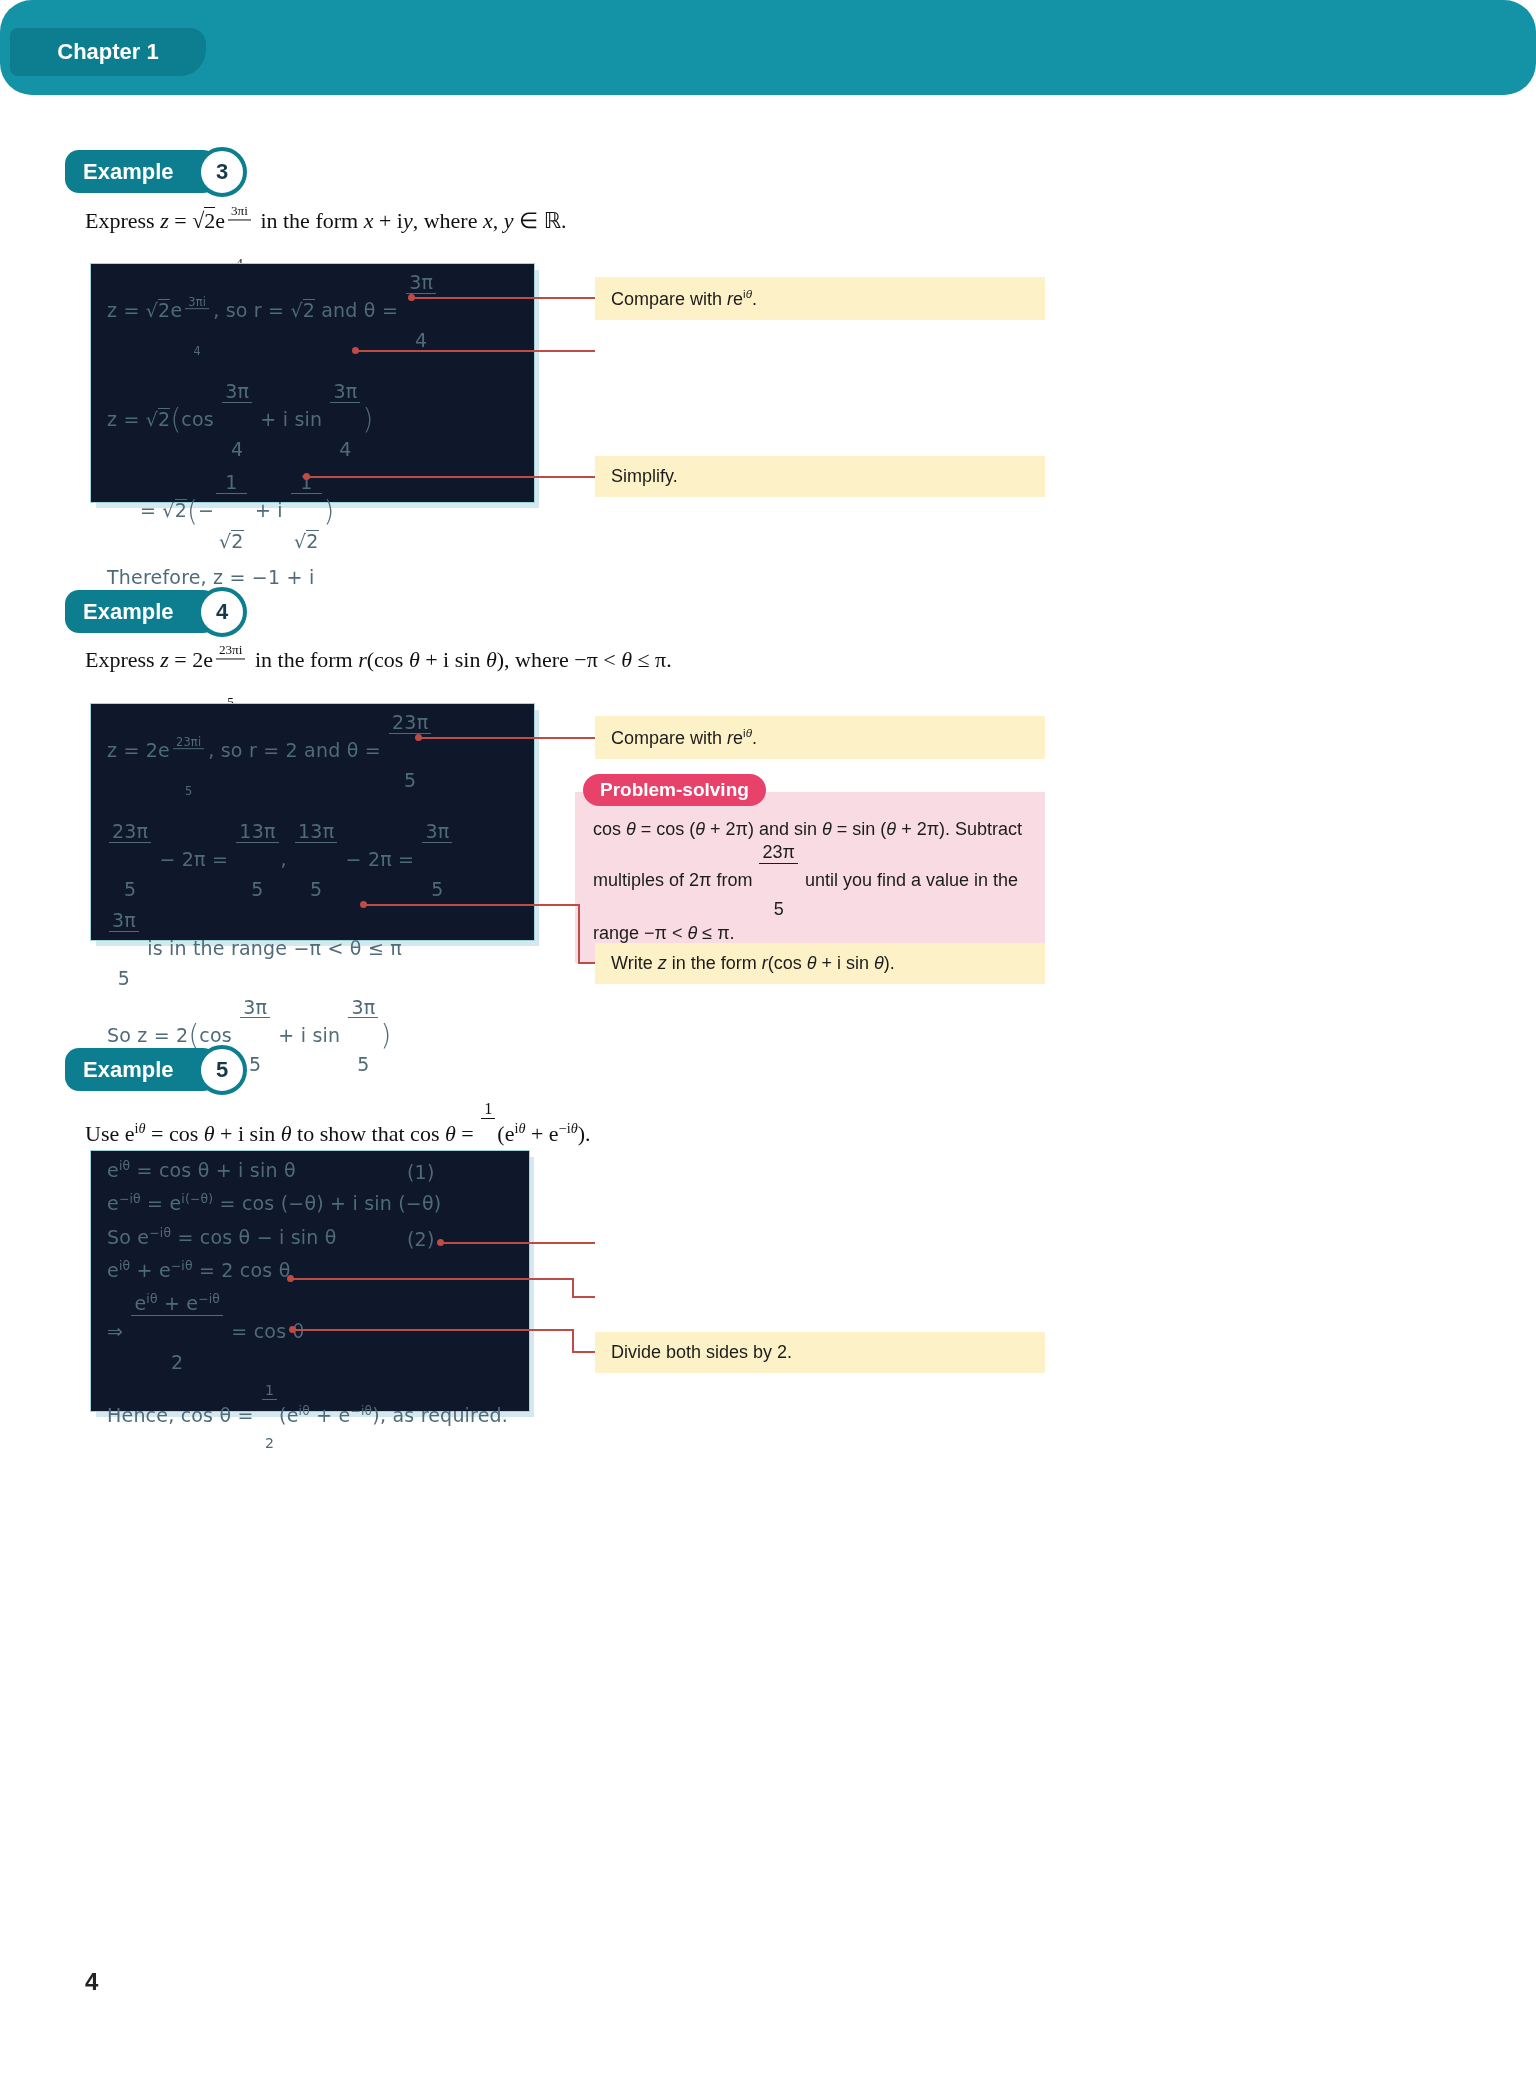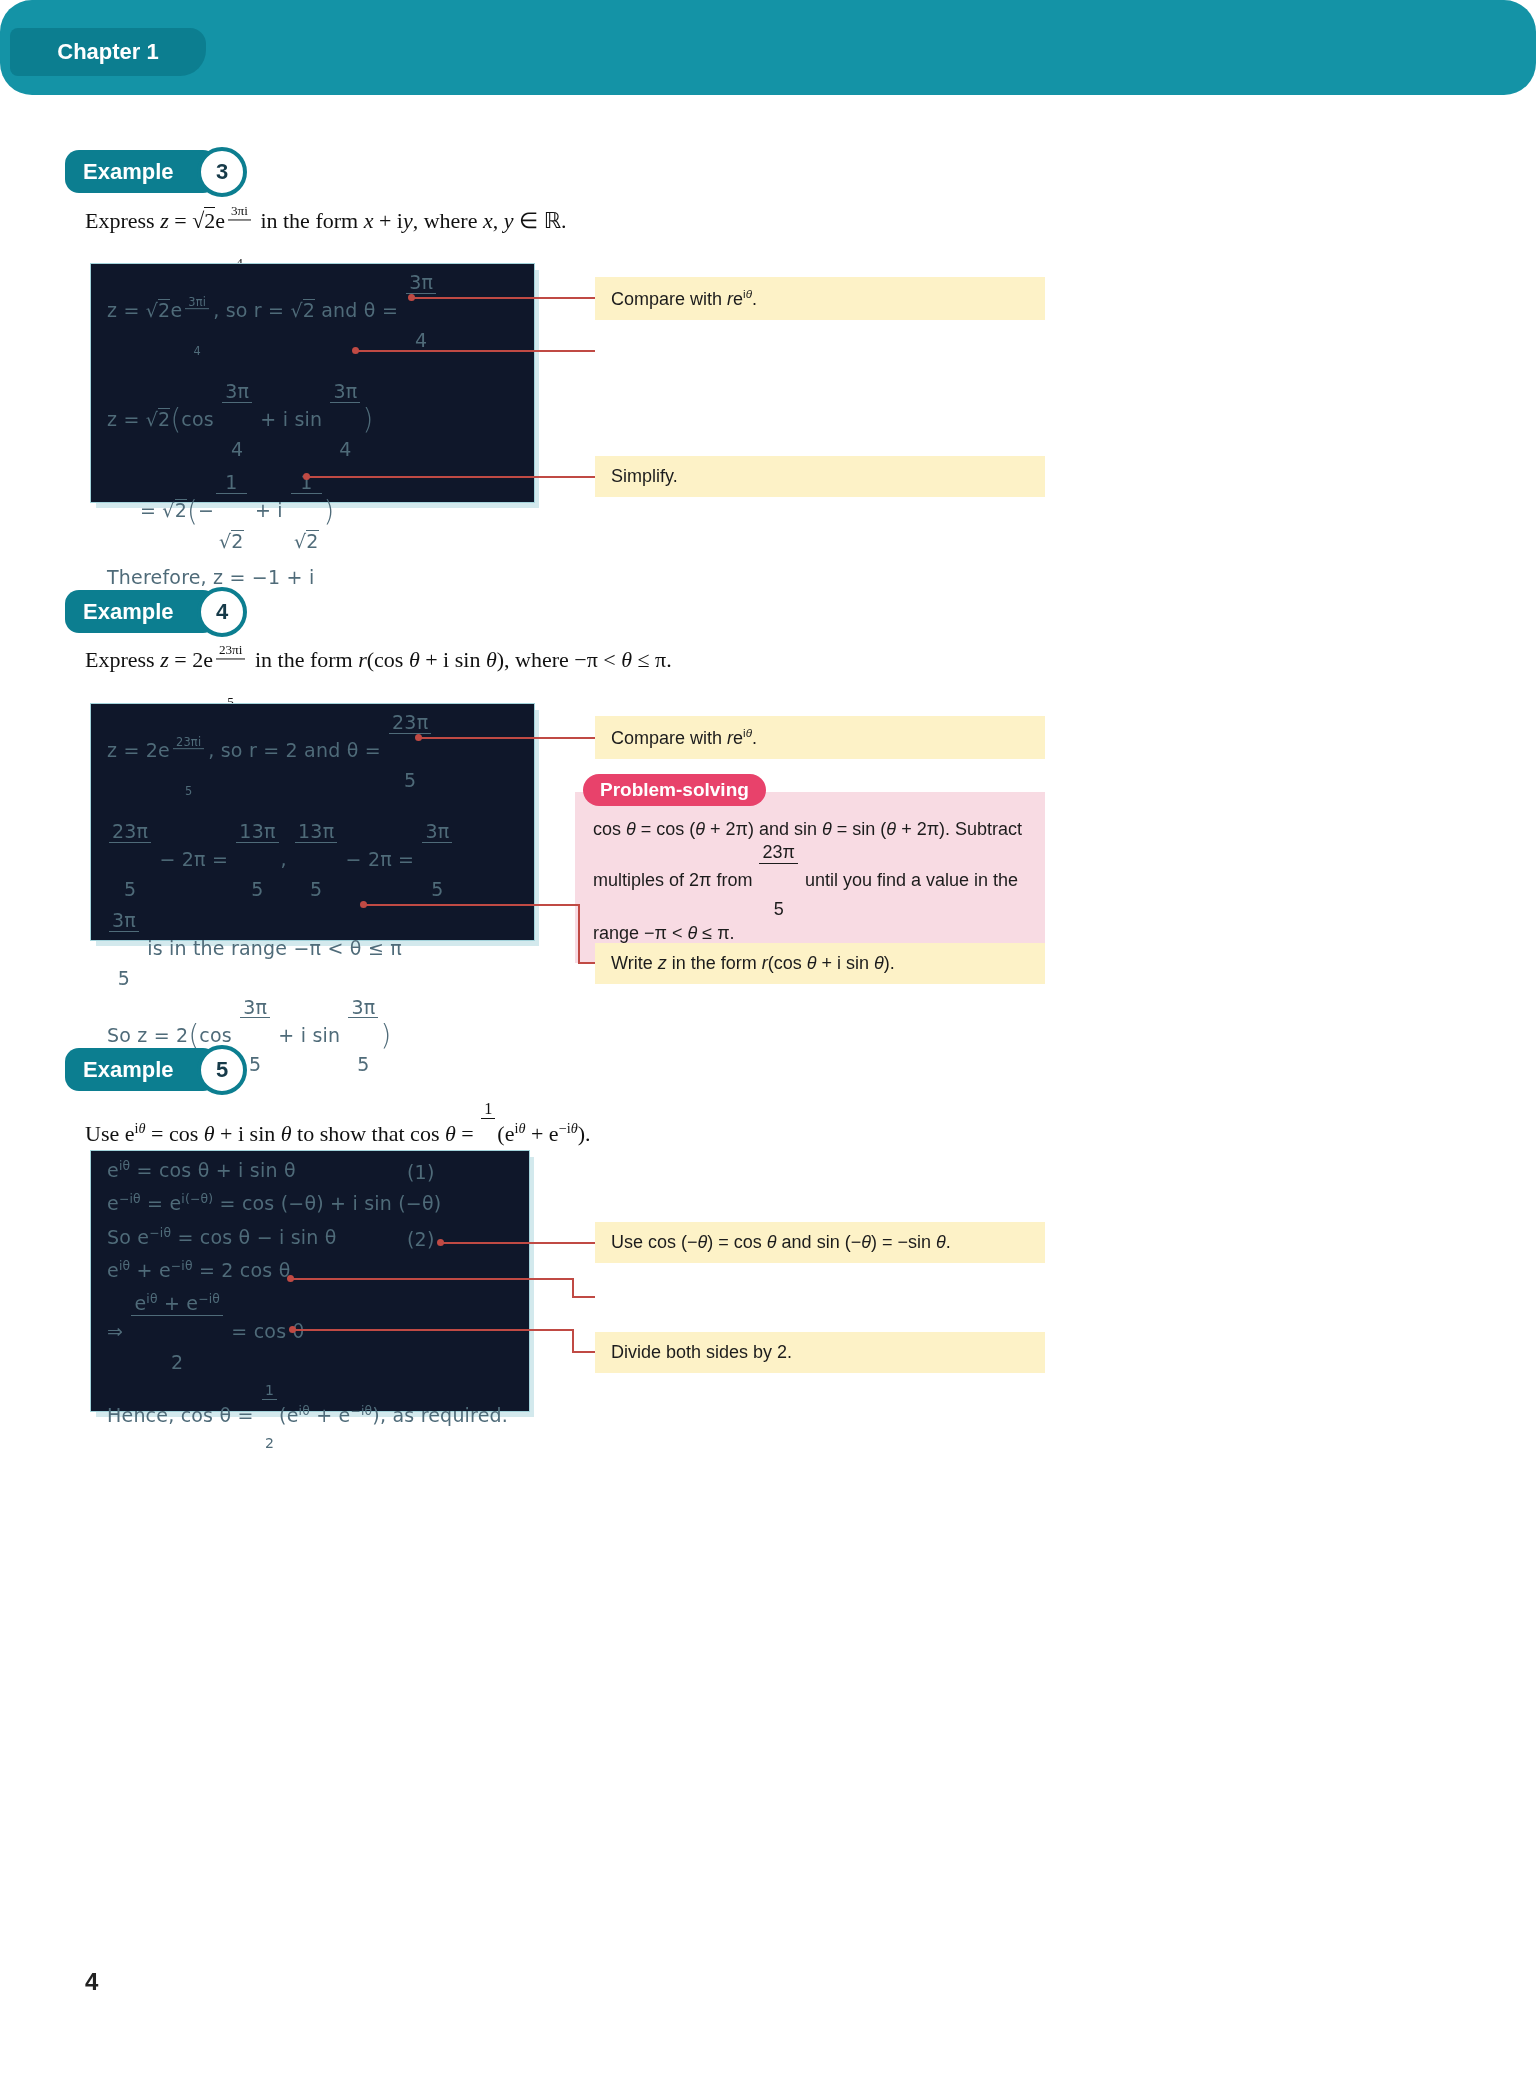--- a/index.html
+++ b/index.html
@@ -222,23 +222,20 @@
     <div class="wl" style="margin-bottom:11px">⇒ <span class="fr">
           <span class="nu">e<sup>iθ</sup> + e<sup>−iθ</sup></span>
           <span class="de">2</span>
         </span> = cos θ</div>
     <div class="wl">Hence, cos θ = <span class="fr fsm">
           <span class="nu">1</span>
           <span class="de">2</span>
         </span>(e<sup>iθ</sup> + e<sup>−iθ</sup>), as required.</div>
   </div>
 
-  <div class="co" style="top:1222px">
-    <span>Use cos (−<i>θ</i>) = cos <i>θ</i> and sin (−<i>θ</i>) = −sin <i>θ</i>.</span>
-  </div>
   <div class="co" style="top:1332px">
     <span>Divide both sides by 2.</span>
   </div>
 
   <div class="dot" style="left:437px;top:1239px"></div>
   <div class="hl" style="left:441px;top:1242px;width:154px"></div>
 
   <div class="dot" style="left:287px;top:1275px"></div>
   <div class="hl" style="left:291px;top:1278px;width:283px"></div>
   <div class="vl" style="left:572px;top:1278px;height:20px"></div>

